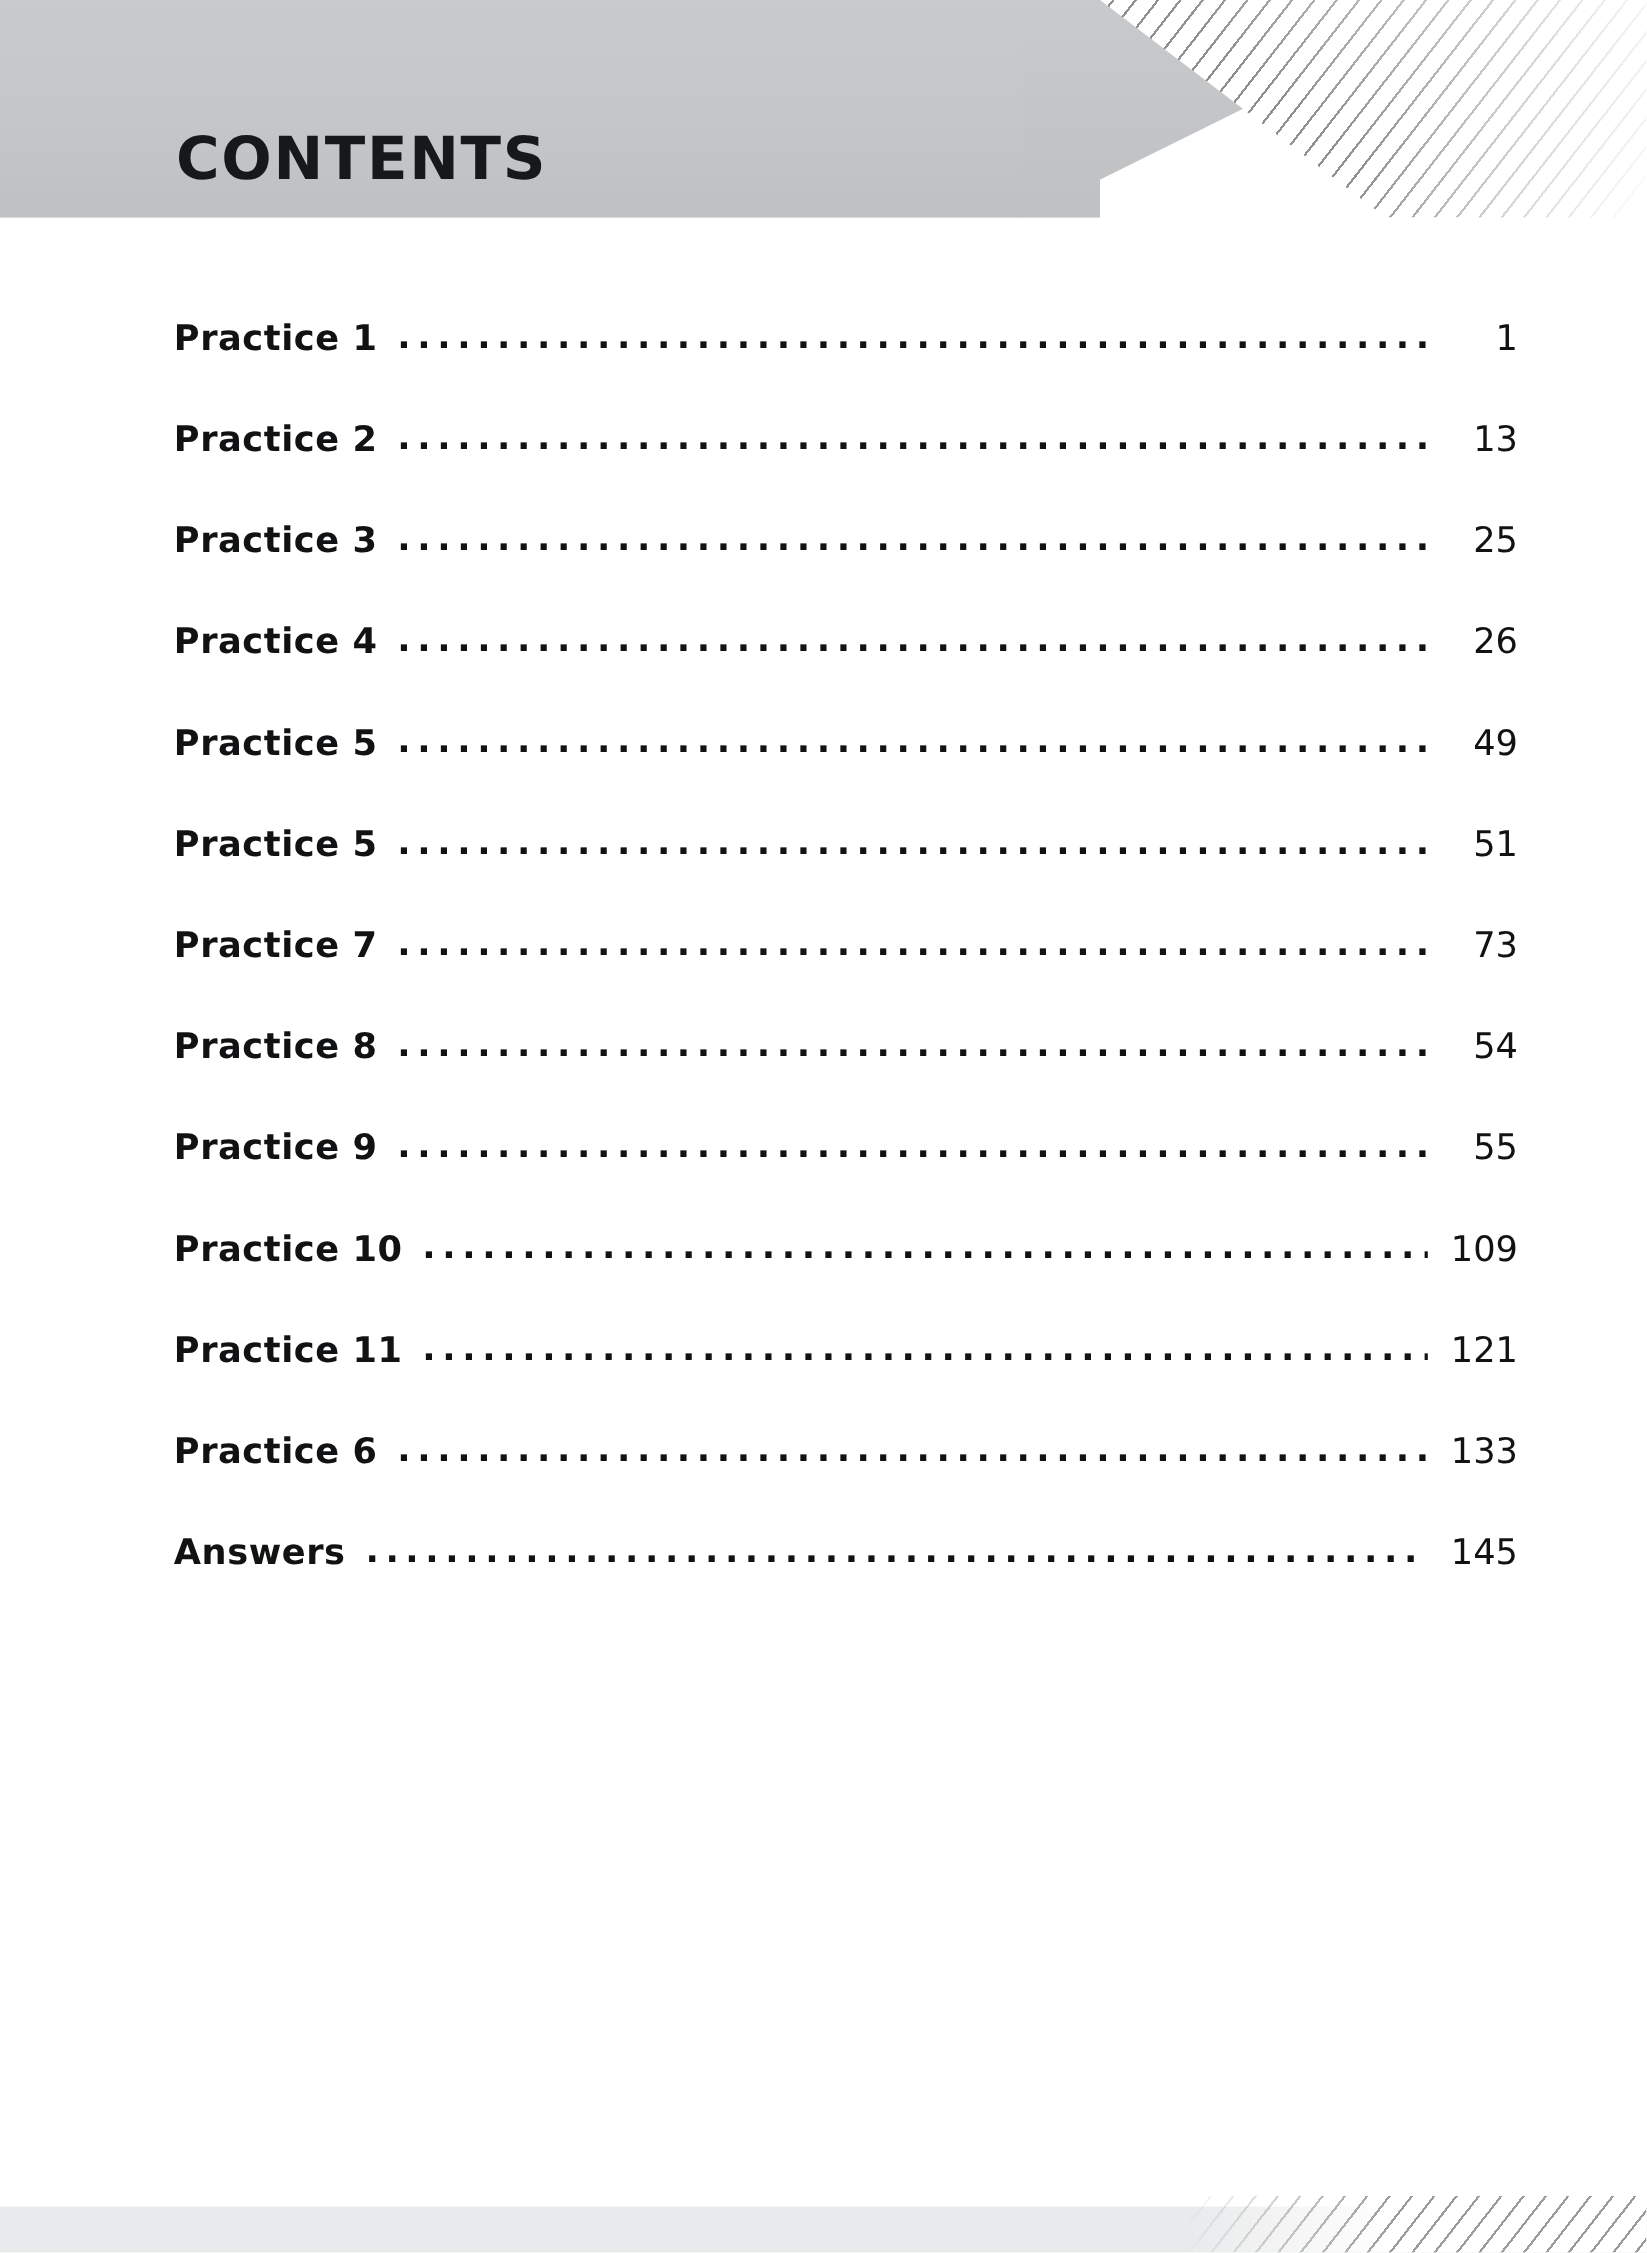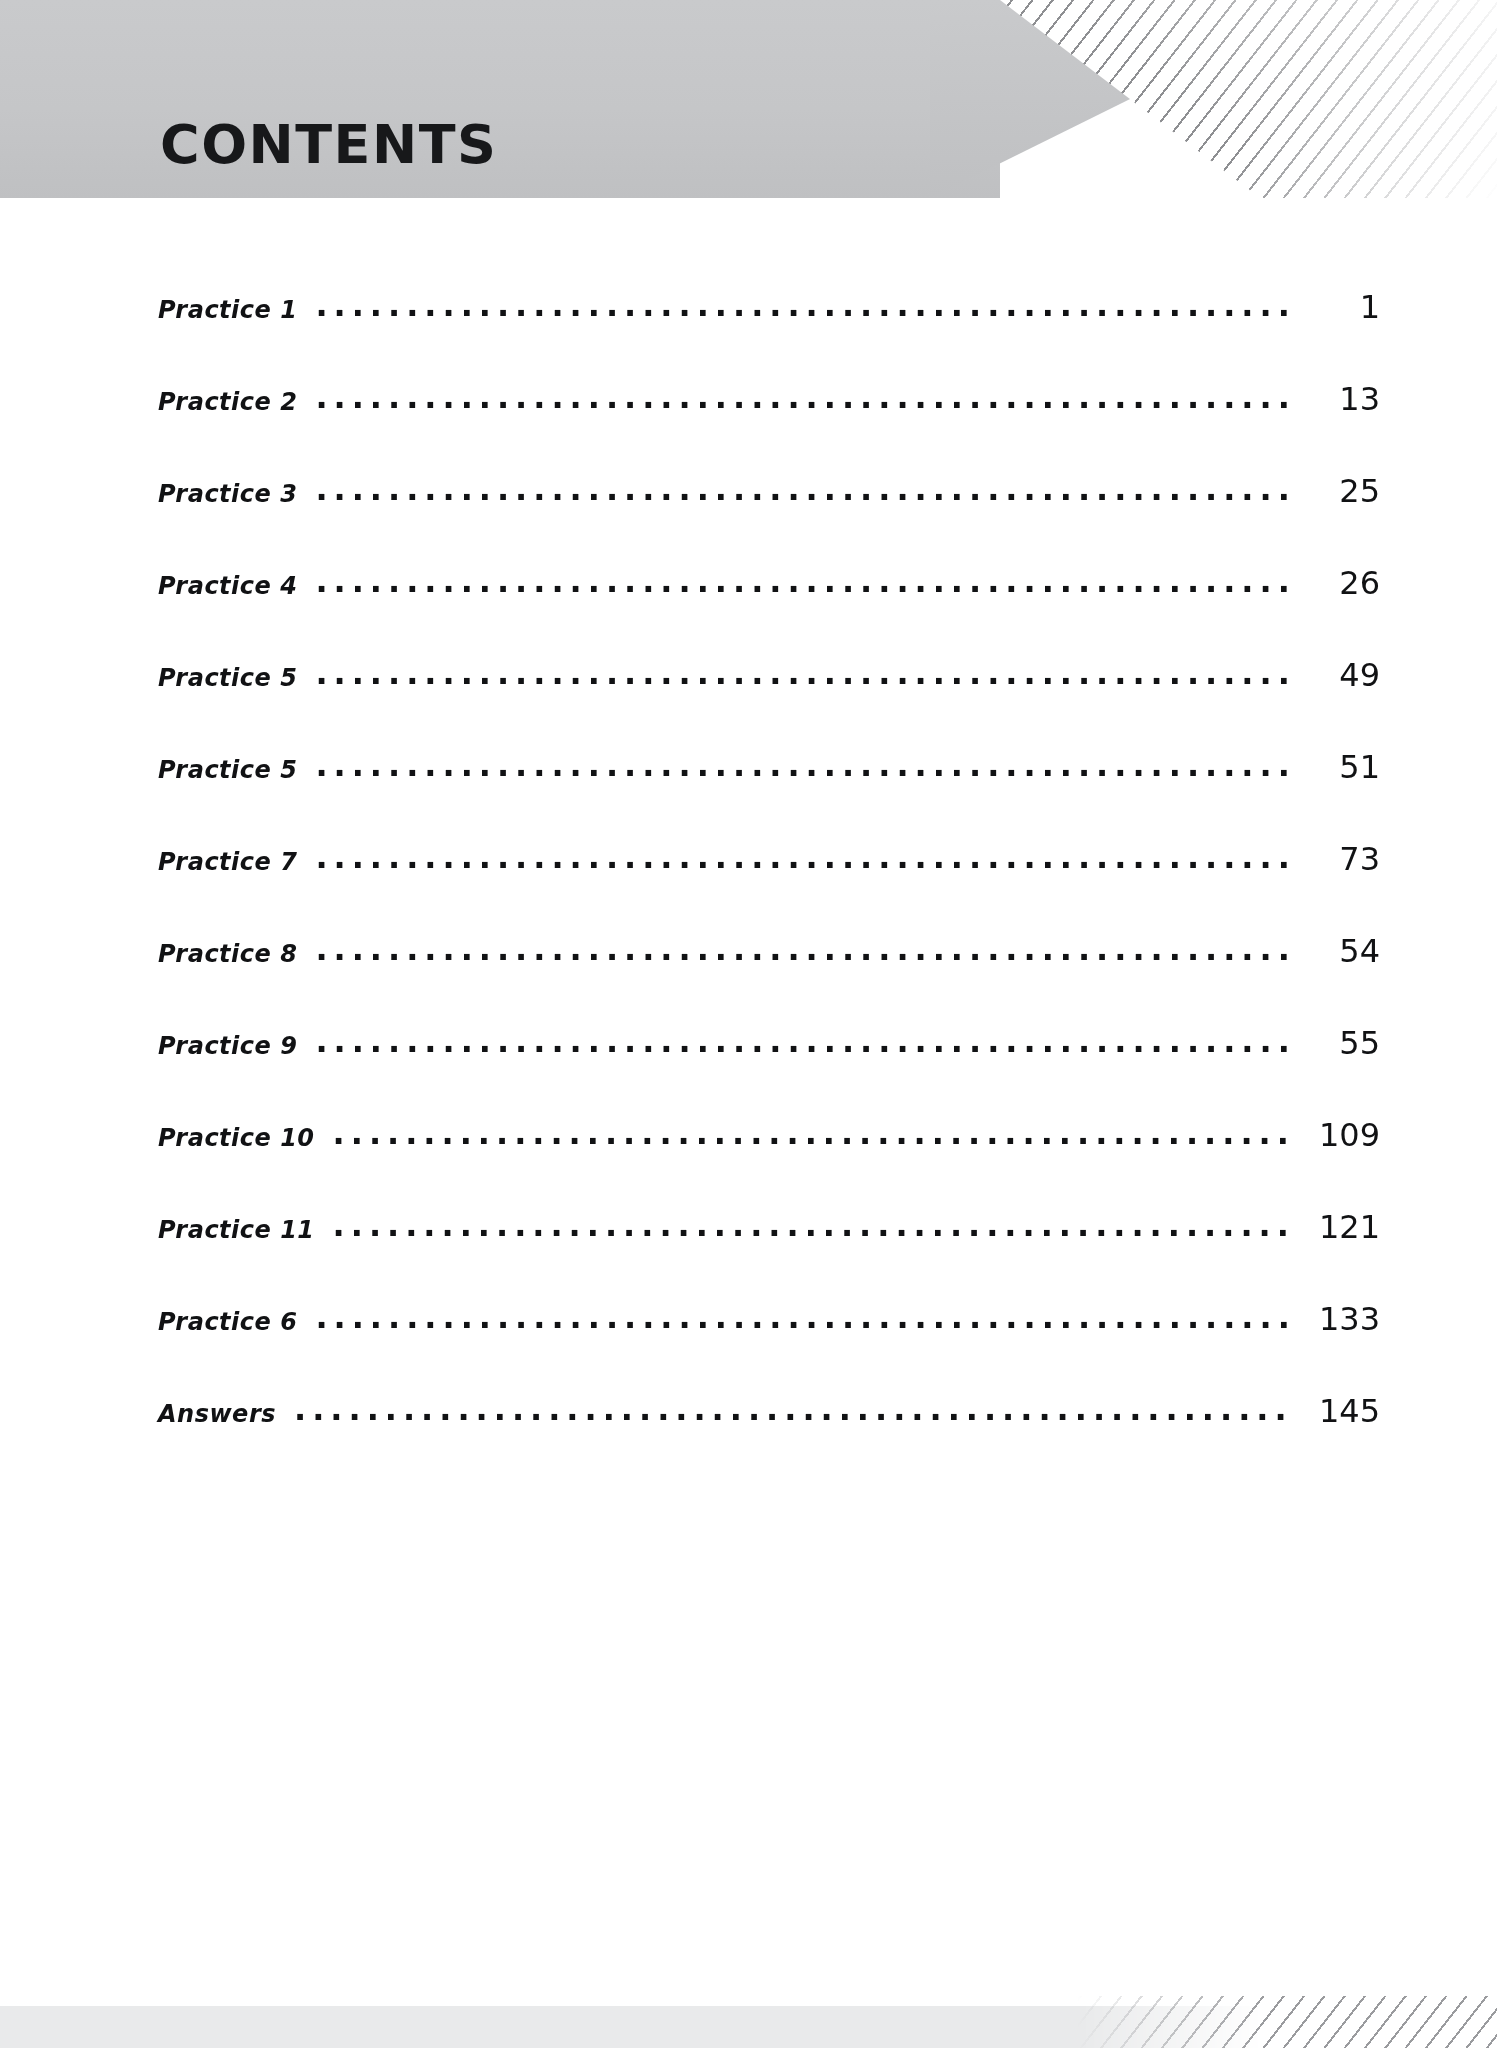--- a/index.html
+++ b/index.html
@@ -90,26 +90,25 @@
     top: 288px;
     left: 158px;
     width: 1222px;
   }
   .toc-row {
     display: flex;
     align-items: baseline;
     height: 92px;
   }
   .toc-label {
-    font-size: 24px;
+    font-size: 32px;
     font-weight: bold;
     color: #111214;
     white-space: nowrap;
     letter-spacing: 0.5px;
-    font-style: italic;
   }
   .toc-dots {
     flex: 1 1 auto;
     overflow: hidden;
     white-space: nowrap;
     margin: 0 14px 0 18px;
     font-size: 32px;
     font-weight: bold;
     color: #111214;
     letter-spacing: 6px;

